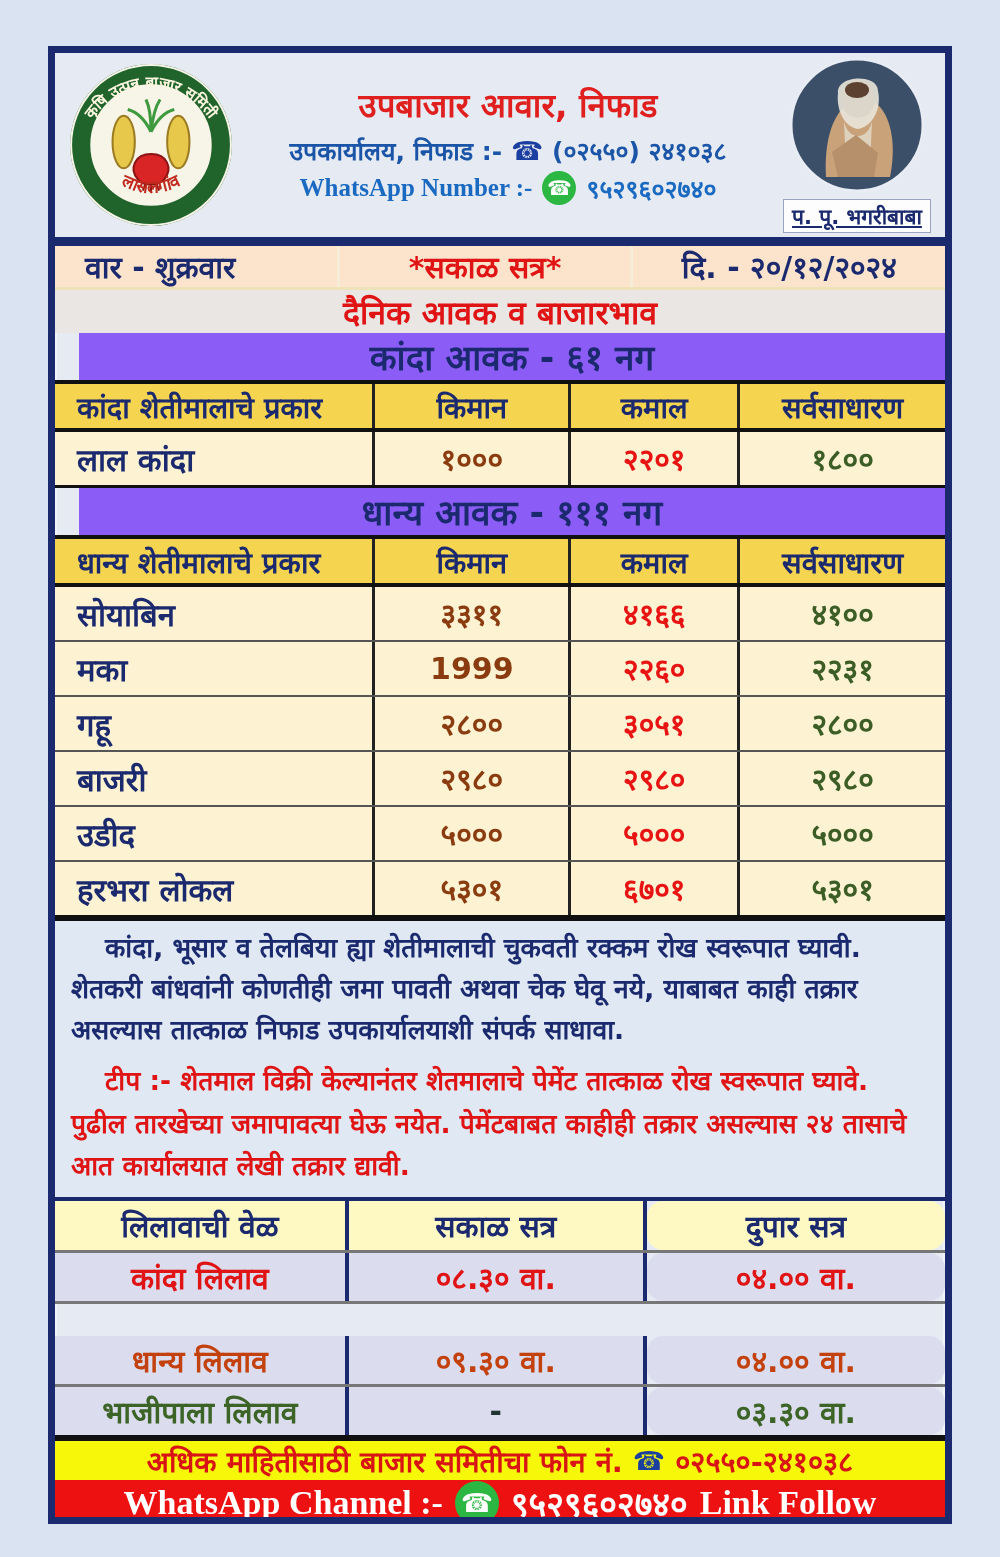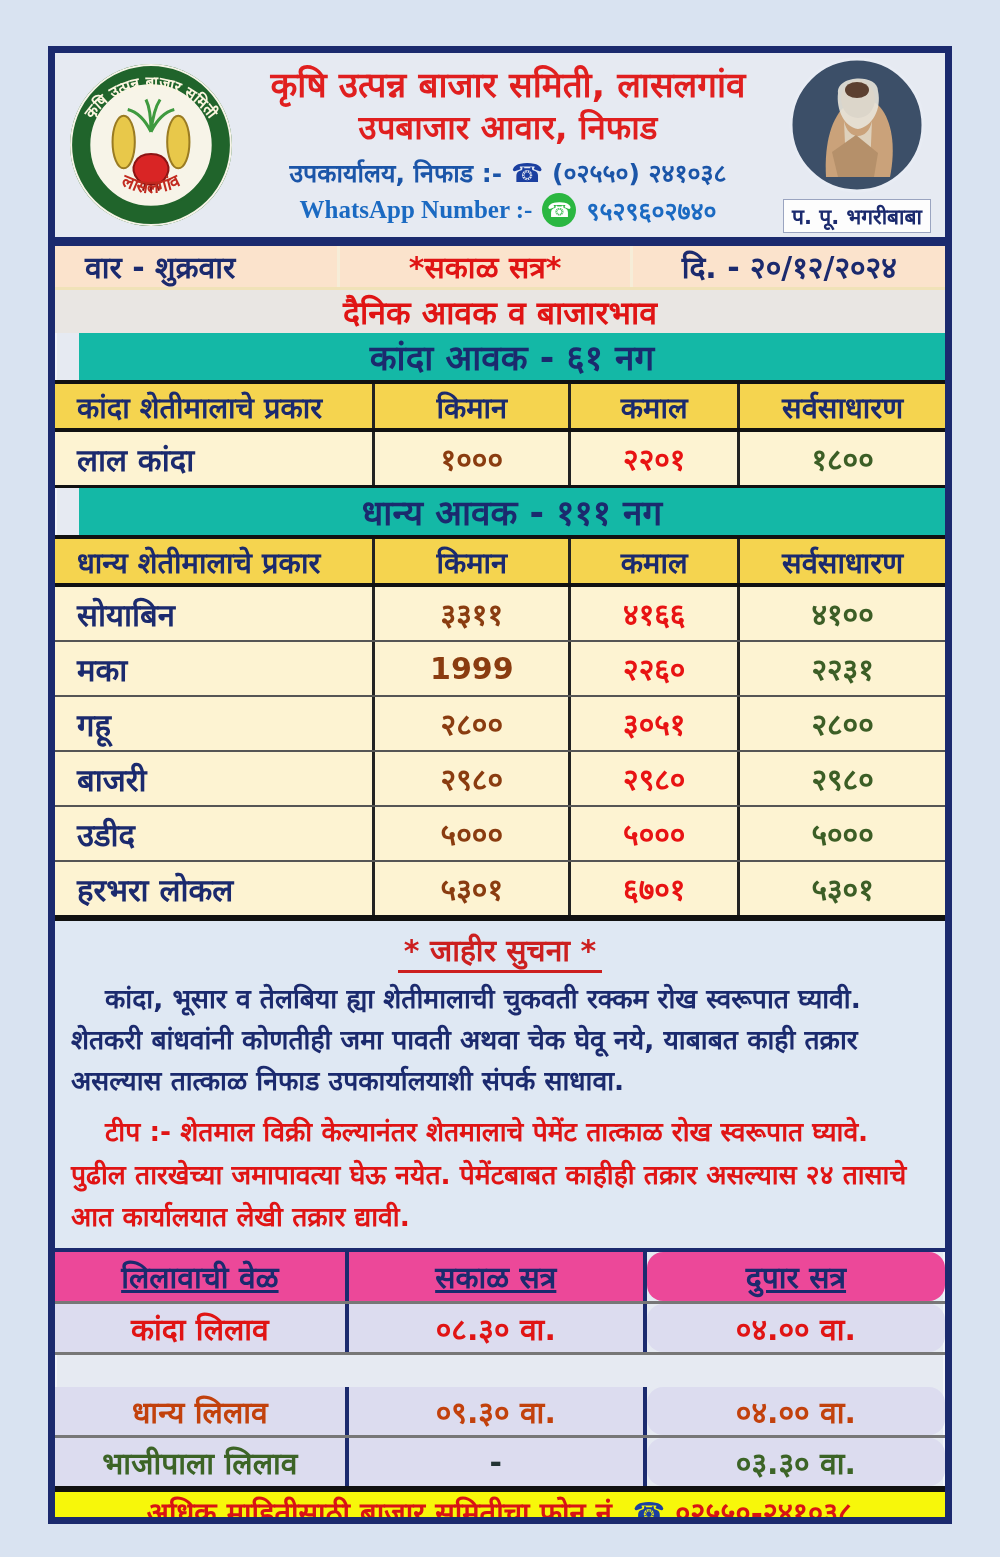--- a/index.html
+++ b/index.html
@@ -18,33 +18,33 @@
   .title2 { color:#e01f1f; font-size:33px; font-weight:700; line-height:1.25; }
   .office-line { color:#1b55a8; font-size:25px; font-weight:700; margin-top:6px; }
   .wa-line { color:#1b6ac2; font-size:25px; font-weight:700; margin-top:4px;
              display:flex; align-items:center; justify-content:center; gap:10px; }
   .wa-latin { font-family:"Liberation Serif", serif; font-weight:700; }
   .wa-circle { display:inline-flex; width:34px; height:34px; border-radius:50%;
                background:#2bb741; color:#fff; font-size:20px; align-items:center; justify-content:center; }
   .phone-glyph { color:#1b3fa0; font-size:26px; }
   .photo-wrap { width:160px; flex:0 0 160px; text-align:center; }
   .photo-caption { display:inline-block; background:#fdfdfd; border:1px solid #9aa4c0;
-                   color:#1b2a6e; font-size:21px; font-weight:700; padding:2px 8px; margin-top:2px; }
+                   color:#1b2a6e; font-size:21px; font-weight:700; padding:2px 8px; margin-top:2px;text-decoration:underline; }
   .navy-bar { height:9px; background:#1b2a6e; flex:0 0 auto; }
   
   .info-row { height:57px; display:flex; background:#fbe3cc; border-bottom:3px solid #f0e2b8; }
   .info-cell { display:flex; align-items:center; font-size:30px; font-weight:700; color:#1b2a6e;
                border-right:3px solid #f6edd8; padding:0 30px; }
   .info-day { width:32%; }
   .info-session { width:33%; justify-content:center; color:#e01414; }
   .info-date { width:35%; justify-content:center; border-right:none; }
   
   .strip-daily { height:53px; background:#e9e6e3; color:#e01414; font-size:32px; font-weight:700;
                  display:flex; align-items:center; justify-content:center; }
-  .strip-blue { height:58px; background:#14b8a6; color:#1b2a6e; font-size:35px; font-weight:700;
+  .strip-blue { height:58px; background:#8b5cf6; color:#1b2a6e; font-size:35px; font-weight:700;
                 display:flex; align-items:center; justify-content:center;margin-left:24px; }
   
   .rate-table { border-top:4px solid #111; border-bottom:3px solid #111; }
   .t-row { display:flex; border-bottom:2px solid #555; }
   .t-row:last-child { border-bottom:none; }
   .t-head { background:#f5d44f; border-bottom:4px solid #111; }
   .t-cell { display:flex; align-items:center; justify-content:center;
             border-right:3px solid #222; font-weight:700; }
   .t-cell:last-child { border-right:none; }
   .c1 { width:36%; justify-content:flex-start; padding-left:22px; }
@@ -63,21 +63,21 @@
   .notice-p1 { color:#1b2a6e; font-size:26.5px; font-weight:700; line-height:1.55; text-indent:34px; }
   .notice-p2 { color:#e01414; font-size:26.5px; font-weight:700; line-height:1.6; text-indent:34px; margin-top:10px; }
   
   .auction { border-top:4px solid #1b2a6e; border-bottom:3px solid #111; }
   .a-row { display:flex; border-bottom:3px solid #777; }
   .a-row:last-child { border-bottom:none; }
   .a-cell { display:flex; align-items:center; justify-content:center; font-weight:700;
             border-right:4px solid #1b2a6e; font-size:30px; }
   .a-cell:last-child { border-right:none;border-radius:16px; }
   .ac1 { width:33%; } .ac2 { width:33.5%; } .ac3 { width:33.5%; }
-  .a-head .a-cell { background:#ec4899; color:#1b2a6e; height:49px;text-decoration:underline; }
+  .a-head .a-cell { background:#fef9c3; color:#1b2a6e; height:49px; }
   .a-body .a-cell { background:#dcdcef; height:48px; }
   .c-red { color:#e01414; } .c-blue { color:#c2410c;margin-top:32px; } .c-green { color:#3c6426; } .c-dark { color:#233; }
   
   .yellow-bar { height:60px; background:#f7f70a; border-top:3px solid #111;
                 display:flex; align-items:center; justify-content:center; gap:10px;
                 color:#d81414; font-size:29px; font-weight:700; }
   .red-bar { height:72px; background:#ee1111; display:flex; align-items:center; justify-content:center;
              gap:12px; color:#fff; font-size:34px; font-weight:700; }
   .red-bar .latin { font-family:"Liberation Serif", serif; font-weight:700; }
   .red-bar .wa-circle { width:44px; height:44px; font-size:26px; }
@@ -104,21 +104,20 @@
         <ellipse cx="112" cy="82" rx="11" ry="26" fill="#e8c84a" stroke="#9a7b22" stroke-width="2"></ellipse>
         <path d="M85,72 C78,58 70,52 62,50 M85,72 C85,54 83,46 80,40 M85,72 C87,54 90,46 94,40 M85,72 C92,58 100,52 108,50" stroke="#3f9a3f" stroke-width="3" fill="none"></path>
         <path d="M85,94 c-16,0 -22,14 -13,25 c6,7 20,7 26,0 c9,-11 3,-25 -13,-25 z" fill="#d92525" stroke="#8c1414" stroke-width="2"></path>
         <path d="M80,122 l-3,8 M85,123 l0,9 M90,122 l3,8" stroke="#8c1414" stroke-width="2"></path>
         <text font-size="17" font-weight="bold" fill="#c22a1f">
           <textPath href="#arcBot" startOffset="50%" text-anchor="middle">लासलगांव</textPath>
         </text>
       </svg>
     </div>
     <div class="head-center">
-      <div class="title1">कृषि उत्पन्न बाजार समिती, लासलगांव</div>
       <div class="title2">उपबाजार आवार, निफाड</div>
       <div class="office-line">
         <span>उपकार्यालय, निफाड :-</span>
         <span class="phone-glyph">☎</span>
         <span>(०२५५०) २४१०३८</span>
       </div>
       <div class="wa-line">
         <span class="wa-latin">WhatsApp Number :-</span>
         <span class="wa-circle">☎</span>
         <span>९५२९६०२७४०</span>
@@ -205,23 +204,20 @@
     </div>
     <div class="t-row t-body">
       <div class="t-cell c1 name-cell">हरभरा लोकल</div>
       <div class="t-cell c2 min-val">५३०१</div>
       <div class="t-cell c3 max-val">६७०१</div>
       <div class="t-cell c4 avg-val">५३०१</div>
     </div>
   </div>
 
   <div class="notice">
-    <div class="notice-title">
-      <span>* जाहीर सुचना *</span>
-    </div>
     <div class="notice-p1">कांदा, भूसार व तेलबिया ह्या शेतीमालाची चुकवती रक्कम रोख स्वरूपात घ्यावी. शेतकरी बांधवांनी कोणतीही जमा पावती अथवा चेक घेवू नये, याबाबत काही तक्रार असल्यास तात्काळ निफाड उपकार्यालयाशी संपर्क साधावा.</div>
     <div class="notice-p2">टीप :- शेतमाल विक्री केल्यानंतर शेतमालाचे पेमेंट तात्काळ रोख स्वरूपात घ्यावे. पुढील तारखेच्या जमापावत्या घेऊ नयेत. पेमेंटबाबत काहीही तक्रार असल्यास २४ तासाचे आत कार्यालयात लेखी तक्रार द्यावी.</div>
   </div>
 
   <div class="auction">
     <div class="a-row a-head">
       <div class="a-cell ac1">लिलावाची वेळ</div>
       <div class="a-cell ac2">सकाळ सत्र</div>
       <div class="a-cell ac3">दुपार सत्र</div>
     </div>

